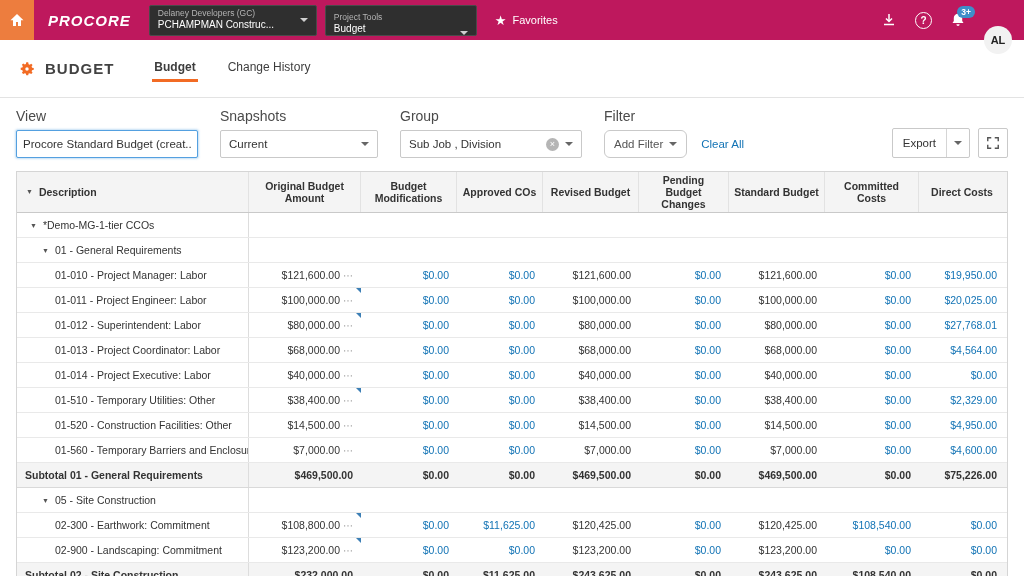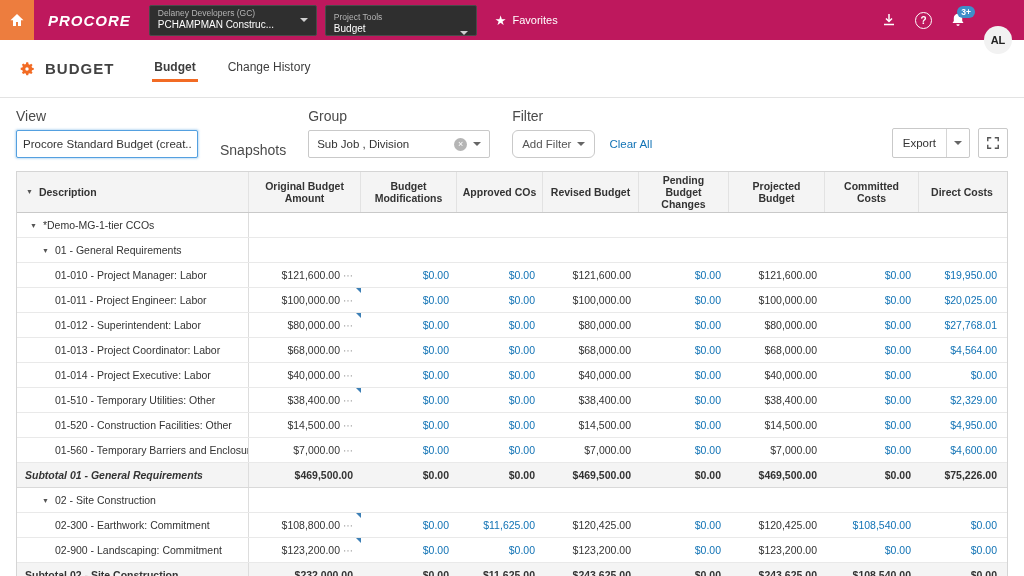--- a/index.html
+++ b/index.html
@@ -149,20 +149,24 @@
   </div>
 </div>
 
 <div class="filterbar">
   <div class="fgroup">
     <div class="flabel">View</div>
     <input class="view-input" autofocus="" value="Procore Standard Budget (creat..." style="">
   </div>
   <div class="fgroup">
     <div class="flabel">Snapshots</div>
+    <div class="select sel-snapshots">
+      <span>Current</span>
+      <span class="chev-down dark" style="margin-left:auto;"></span>
+    </div>
   </div>
   <div class="fgroup">
     <div class="flabel">Group</div>
     <div class="select sel-group">
       <span>Sub Job , Division</span>
       <span class="clear-x">×</span>
       <span class="chev-down dark" style="margin-left:0;"></span>
     </div>
   </div>
   <div class="fgroup">
@@ -209,21 +213,21 @@
       <div class="hcell">
         <span>Approved COs</span>
       </div>
       <div class="hcell">
         <span>Revised Budget</span>
       </div>
       <div class="hcell">
         <span>Pending Budget Changes</span>
       </div>
       <div class="hcell">
-        <span>Projected Budget</span>
+        <span>Standard Budget</span>
       </div>
       <div class="hcell">
         <span>Committed Costs</span>
       </div>
       <div class="hcell">
         <span>Direct Costs</span>
       </div>
     </div>
   <div>
       <div class="grid trow group">
@@ -523,21 +527,21 @@
           <span>$7,000.00</span>
         </div>
         <div class="cell num link">
           <span>$0.00</span>
         </div>
         <div class="cell num link">
           <span>$4,600.00</span>
         </div>
       </div>
       <div class="grid trow subtotal">
-        <div class="cell desc" style="padding-left: 8px; font-style: italic;">
+        <div class="cell desc" style="padding-left: 8px;">
           <span>Subtotal 01 - General Requirements</span>
         </div>
         <div class="cell num">
           <span>$469,500.00</span>
         </div>
         <div class="cell num">
           <span>$0.00</span>
         </div>
         <div class="cell num">
           <span>$0.00</span>
@@ -554,21 +558,21 @@
         <div class="cell num">
           <span>$0.00</span>
         </div>
         <div class="cell num">
           <span>$75,226.00</span>
         </div>
       </div>
       <div class="grid trow group">
         <div class="cell desc" style="padding-left: 25px;">
           <span class="gchev">▼</span>
-          <span>02 - Site Construction</span>
+          <span>05 - Site Construction</span>
         </div>
         <div class="cell num">
           <span></span>
         </div>
         <div class="cell num">
           <span></span>
         </div>
         <div class="cell num">
           <span></span>
         </div>

